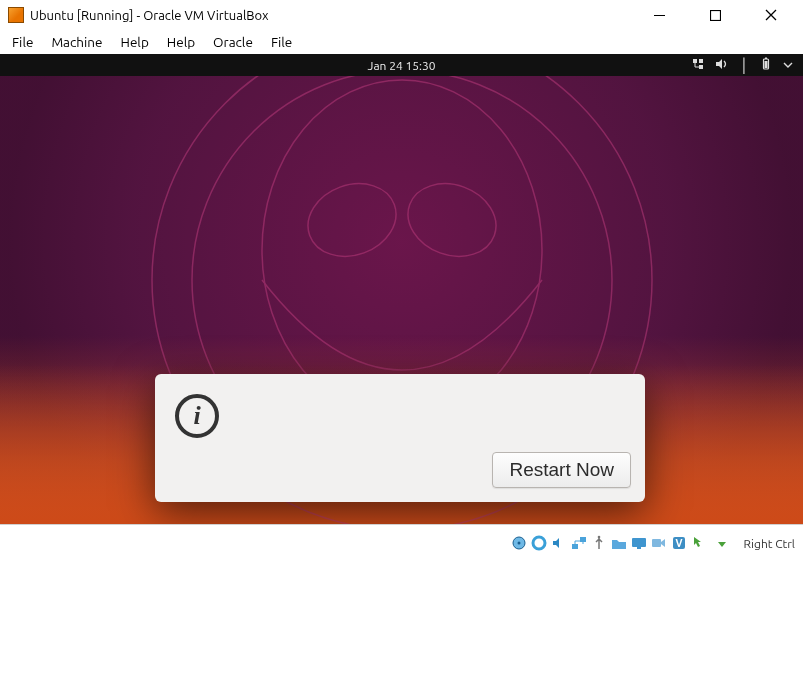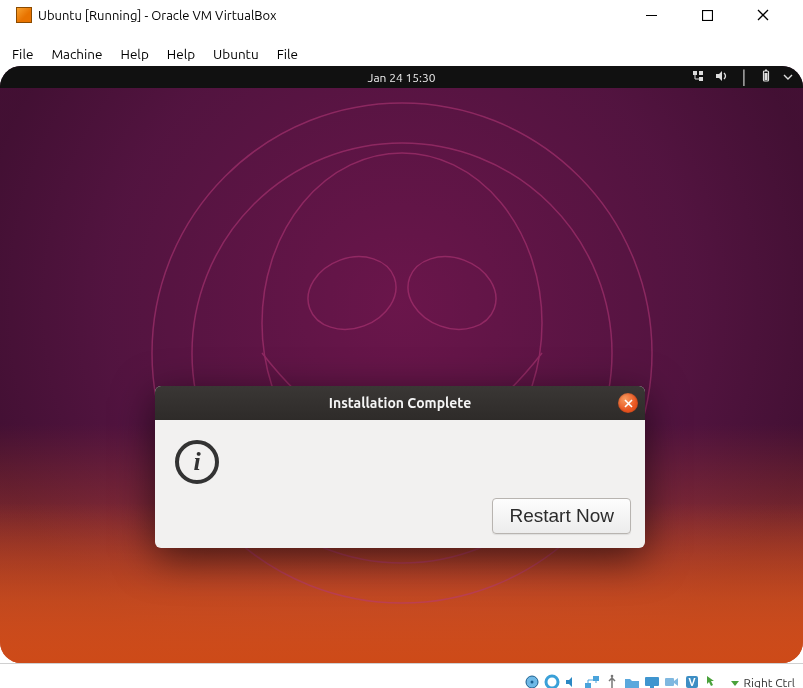--- a/index.html
+++ b/index.html
@@ -9,21 +9,21 @@
     font-family: "Segoe UI", Ubuntu, Arial, sans-serif;
     background: #fff;
     overflow: hidden;
     position: relative;
   }
   
   .vb-titlebar {
     height: 30px;
     display: flex;
     align-items: center;
-    padding: 0 16px;
+    padding: 0 8px;
     background: #fff;
   }
   .vb-titlebar .app-icon {
     width: 16px; height: 16px;
     background: linear-gradient(135deg,#f7a12e 0%,#e87300 60%);
     border: 1px solid #8a4a00;
     margin-right: 6px;
   }
   .vb-titlebar .title { font-size: 13px; color: #000; }
   .vb-win-controls {
@@ -38,34 +38,32 @@
     cursor: pointer;
   }
   .vb-menubar {
     height: 24px;
     display: flex;
     gap: 18px;
     padding: 0 12px;
     font-size: 13.5px;
     color: #000;
     align-items: center;
-    margin-top: 12px;
   }
   .vb-menubar span { cursor: pointer; }
 
   
   .guest {
     position: relative;
     width: 100%;
-    height: 597px;
+    height: 470px;
     background: radial-gradient(circle at 50% 40%, #4a0c2f 0%, #2d0a22 55%, #1a0614 80%),
                 linear-gradient(to bottom, #2d0a22 0%, #2d0a22 60%, #8a2f16 85%, #cc4d1a 100%);
     background-blend-mode: screen;
     overflow: hidden;
-    border-radius: 21px;
   }
   .guest::after{
     content:"";
     position:absolute; left:0; right:0; bottom:0; height:160px;
     background: linear-gradient(to bottom, rgba(204,77,26,0) 0%, rgba(204,77,26,0.7) 60%, #cd4a18 100%);
     pointer-events:none;
   }
   .gnome-topbar {
     height: 22px;
     background: #111;
@@ -169,21 +167,21 @@
   }
   .vb-indicator{
     width:18px; height:18px;
     display:flex; align-items:center; justify-content:center;
     cursor:pointer;
   }
   .vb-hostkey{
     font-size:12px;
     color:#333;
     margin-left:6px;
-    display:flex; align-items:center; gap:3px;
+    display:flex; align-items:center; gap:16px;
   }
   .sep { color:#ccc; font-size:16px; padding:0 3px;}
 </style>
 </head>
 <body>
 
 <div class="vb-titlebar">
   <div class="app-icon"></div>
   <div class="title">Ubuntu [Running] - Oracle VM VirtualBox</div>
   <div class="vb-win-controls">
@@ -203,21 +201,21 @@
         </svg>
     </span>
   </div>
 </div>
 
 <div class="vb-menubar">
   <span>File</span>
   <span>Machine</span>
   <span>Help</span>
   <span>Help</span>
-  <span>Ubuntu</span>
+  <span>Oracle</span>
   <span>File</span>
 </div>
 
 <div class="guest">
 
   <div class="gnome-topbar">
     <div class="gnome-clock">Jan 24  15:30</div>
     <div class="gnome-status">
       <span>
         <svg width="14" height="14" viewBox="0 0 14 14">
@@ -254,28 +252,20 @@
       <circle cx="260" cy="260" r="210"></circle>
       <circle cx="260" cy="260" r="250"></circle>
       <ellipse cx="260" cy="230" rx="140" ry="170"></ellipse>
       <ellipse cx="210" cy="200" rx="45" ry="35" transform="rotate(-20 210 200)"></ellipse>
       <ellipse cx="310" cy="200" rx="45" ry="35" transform="rotate(20 310 200)"></ellipse>
       <path d="M120 260 q140 180 280 0"></path>
     </g>
   </svg>
 
   <div class="dialog">
-    <div class="dialog-titlebar">
-      <span>Installation Complete</span>
-      <div class="dialog-close">
-        <svg width="9" height="9" viewBox="0 0 9 9">
-            <path d="M1 1 L8 8 M8 1 L1 8" stroke="#fff" stroke-width="1.6"></path>
-          </svg>
-      </div>
-    </div>
     <div class="dialog-body">
       <div class="info-icon">i</div>
     </div>
     <div class="dialog-footer">
       <button class="btn">Restart Now</button>
     </div>
   </div>
 </div>
 
 <div class="vb-statusbar">

